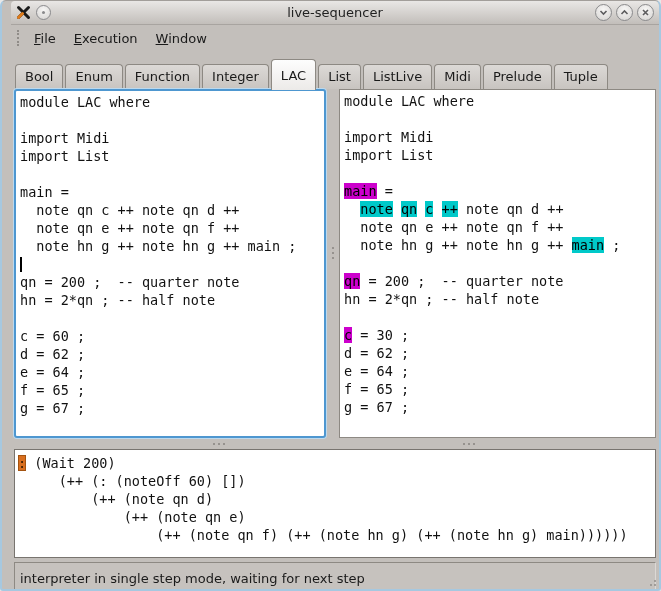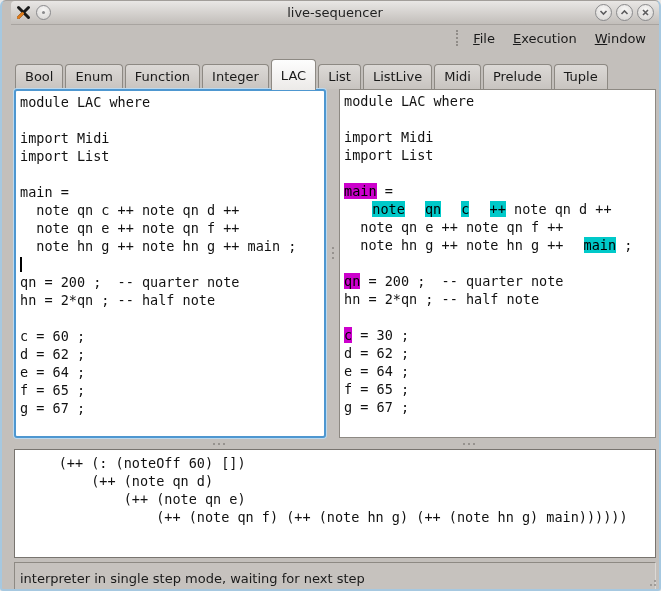--- a/index.html
+++ b/index.html
@@ -36,21 +36,21 @@
     border:1px solid #8a8a8c;
     background:radial-gradient(circle at 50% 30%, #f7f6f5, #d6d4d2);
     display:flex; align-items:center; justify-content:center;
     padding:0;
   }
   .tb-btn svg { display:block; }
   .pin-btn { width:15px; height:15px; }
   .pin-btn .pin-dot { width:3px; height:3px; border-radius:50%; background:#8a8a8c; }
 
   
-  .menubar { height:26px; display:flex; align-items:center; padding:0 4px;justify-content:flex-end; }
+  .menubar { height:26px; display:flex; align-items:center; padding:0 4px; }
   .menu-handle { height:16px; border-left:2px dotted #908c88; margin:0 6px 0 2px; }
   .menu-item { font-size:13px; padding:3px 9px; }
   .menu-item u { text-decoration:underline; }
 
   
   .tabbar { height:38px; display:flex; align-items:flex-end; padding:0 0 0 4px; }
   .tab {
     font-size:13px; padding:4px 9px 5px;
     background:linear-gradient(#dcd9d6,#c8c4c0);
     border:1px solid #8d8983; border-bottom:none;
@@ -79,21 +79,21 @@
   .vsplitter { width:13px; position:relative; }
   .dots-v { position:absolute; left:50%; top:47%; transform:translate(-50%,-50%);
             display:flex; flex-direction:column; gap:3px; }
   .dot { width:2px; height:2px; background:#87837f; border-radius:50%; }
   .editor-right { flex:1; border:1px solid #8d8983; }
   .editor-pad { padding:2px 4px; }
   .code-line { height:18px; white-space:pre; }
 
   .hl { color:#000; }
   .hl-magenta { background:var(--highlight-magenta); }
-  .hl-cyan { background:var(--highlight-cyan);margin-left:12px; }
+  .hl-cyan { background:var(--highlight-cyan); }
   .hl-orange { background:var(--highlight-orange); box-shadow:inset 0 0 0 1px var(--highlight-orange-border); color:#331900; }
 
   .caret { display:inline-block; width:2px; height:15px; background:#000; vertical-align:text-bottom; }
 
   
   .hsplitter { height:11px; position:relative; }
   .dots-h { position:absolute; top:50%; transform:translateY(-50%); display:flex; gap:3px; }
   .dots-h-1 { left:202px; }
   .dots-h-2 { left:452px; }
 
@@ -238,20 +238,21 @@
     </div>
     <div class="dots-h dots-h-2">
       <span class="dot"></span>
         <span class="dot"></span>
         <span class="dot"></span>
     </div>
   </div>
 
   <div class="output">
     <div class="code" id="out">
+        <div class="code-line"><span class="hl hl-orange">:</span><span> (Wait 200)</span></div>
         <div class="code-line"><span>     (++ (: (noteOff 60) [])</span></div>
         <div class="code-line"><span>         (++ (note qn d)</span></div>
         <div class="code-line"><span>             (++ (note qn e)</span></div>
         <div class="code-line"><span>                 (++ (note qn f) (++ (note hn g) (++ (note hn g) main))))))</span></div>
       </div>
   </div>
 
   <div class="statusbar">
     <span>interpreter in single step mode, waiting for next step</span>
   </div>

